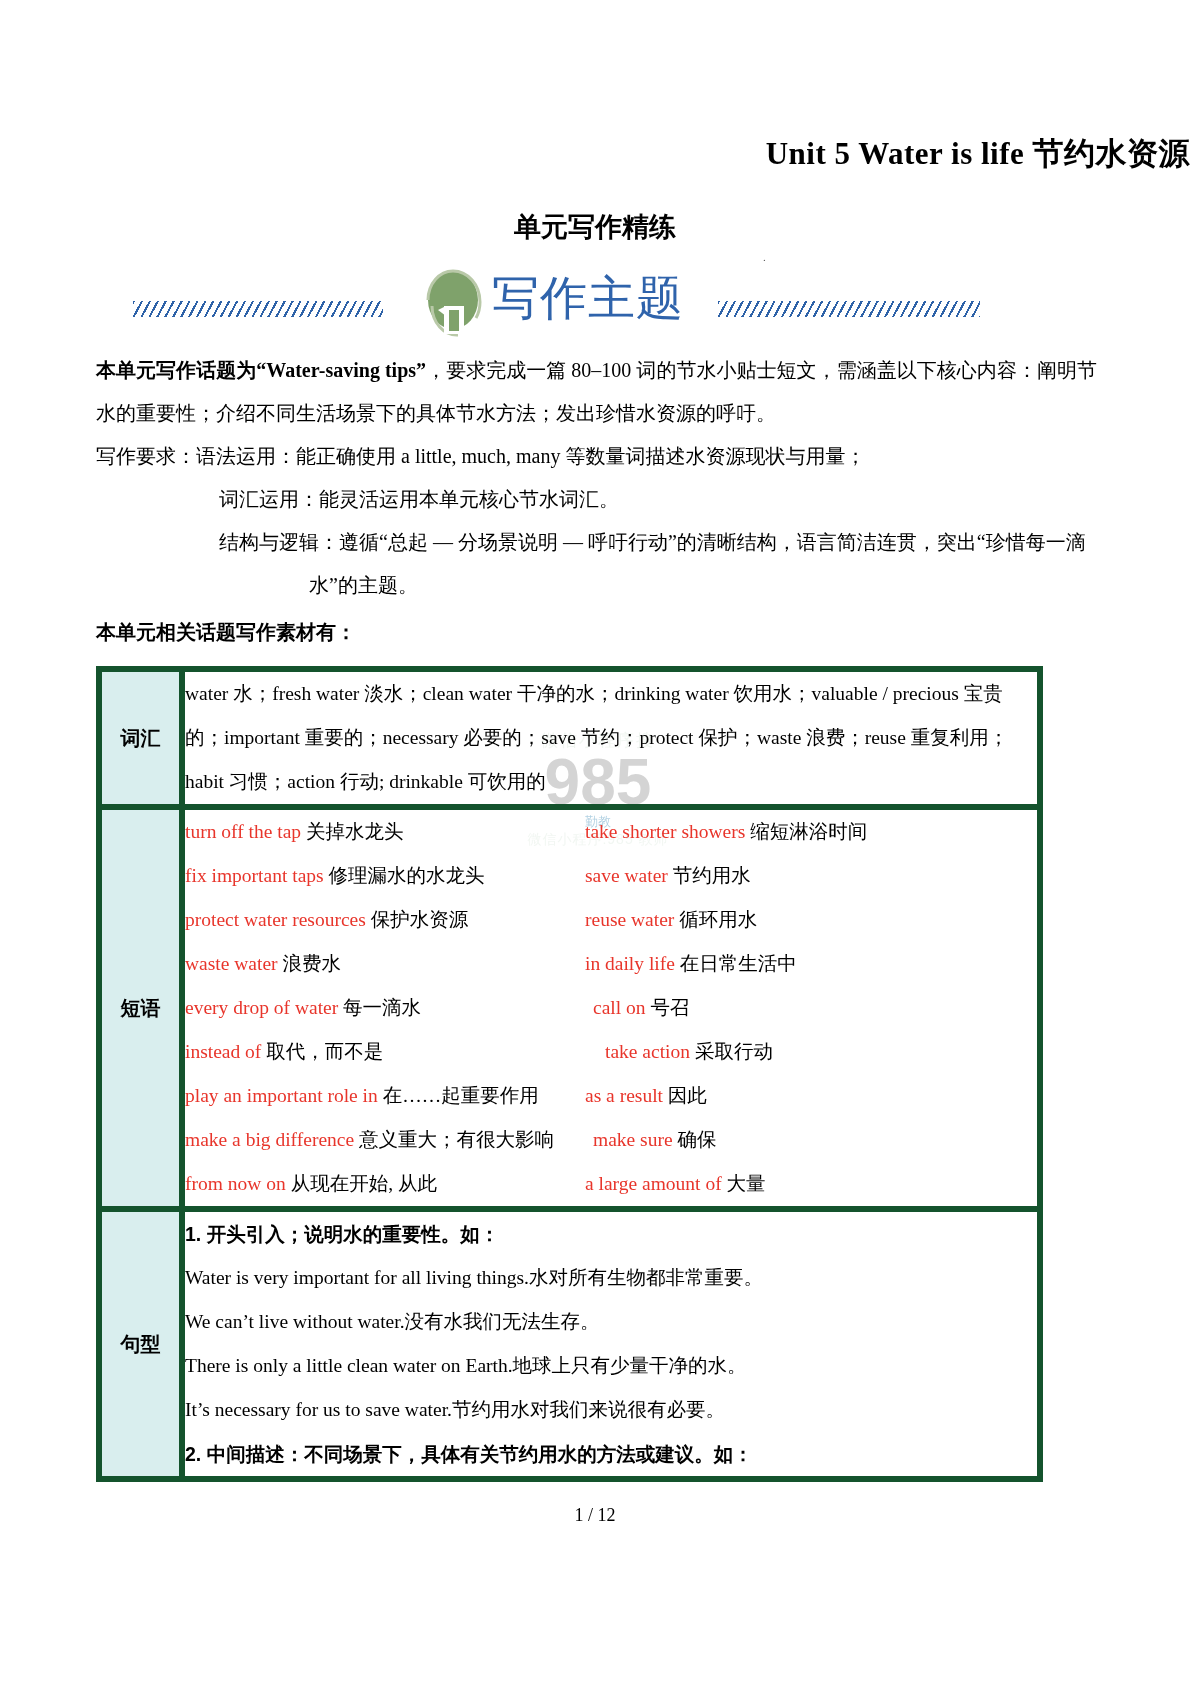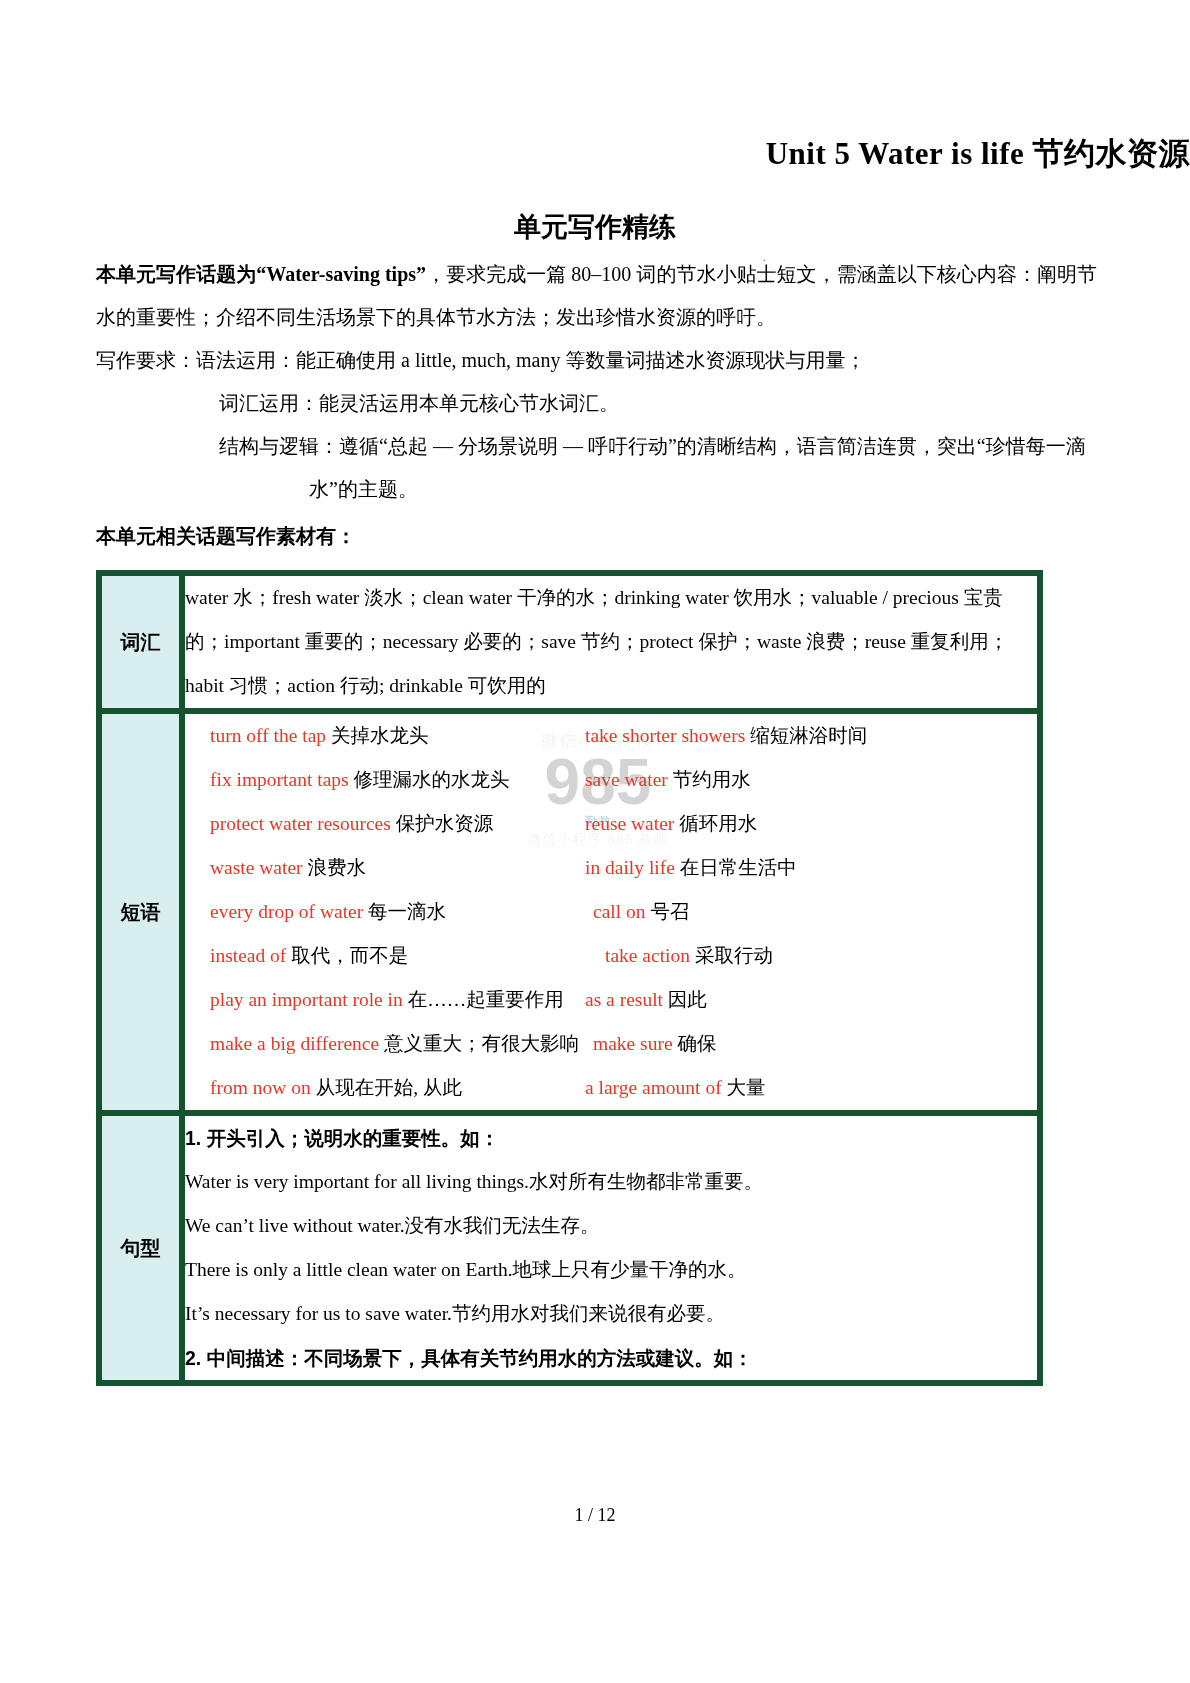--- a/index.html
+++ b/index.html
@@ -113,21 +113,21 @@
     font-family:"Liberation Sans", sans-serif;
   }
   td.body-cell {
     padding:12px 12px 12px 16px;
     font-size:19.5px;
     line-height:44px;
   }
   .vocab-line { white-space:normal; }
   .red { color:#e8352b; }
   .phrase-row { display:flex; line-height:44px; }
-  .phrase-col-a { width:400px; flex:0 0 400px;padding-left:25px; }
+  .phrase-col-a { width:400px; flex:0 0 400px; }
   .phrase-col-b { flex:1 1 auto; }
   .pad-l-8 { padding-left:8px;}
   .pad-l-20 { padding-left:20px;}
   .sent-head { font-weight:bold; font-size:19.5px; font-family:"Liberation Sans", sans-serif; }
   .sent-line { font-size:19.5px; }
 
   
   .footer {
     position:absolute;
     left:0; right:0; top:1372px;
@@ -147,20 +147,35 @@
     <div class="wm-bot">微信小程序:985 教师</div>
   </div>
 
   <div class="content">
 
     <div class="tiny-dot">.</div>
 
     <div class="doc-title">Unit 5 Water is life  节约水资源</div>
     <div class="doc-subtitle">单元写作精练</div>
 
+    <div class="banner">
+      <div class="stripe stripe-left"></div>
+      <div class="stripe stripe-right"></div>
+      <div class="banner-icon">
+        <svg width="72" height="72" viewBox="0 0 72 72">
+          <ellipse cx="35" cy="34" rx="25" ry="29" fill="#7fa26b"></ellipse>
+          <path d="M10 34 A25 29 0 0 1 35 5 A27 31 0 0 1 62 36 A25 29 0 0 1 58 52" fill="none" stroke="#b9c9a8" stroke-width="3"></path>
+          <path d="M14 40 A25 29 0 0 0 40 69" fill="none" stroke="#b9c9a8" stroke-width="3"></path>
+          <rect x="26" y="40" width="20" height="28" fill="#ffffff"></rect>
+          <rect x="31" y="44" width="10" height="21" fill="#7fa26b"></rect>
+          <path d="M20 44 L28 40 L28 50 Z" fill="#ffffff"></path>
+        </svg>
+      </div>
+      <div class="banner-text">写作主题</div>
+    </div>
 
     <div class="para p-intro">
       <b>本单元写作话题为</b><b>“Water-saving tips”</b><span>，要求完成一篇 80–100 词的节水小贴士短文，需涵盖以下核心内容：阐明节水的重要性；介绍不同生活场景下的具体节水方法；发出珍惜水资源的呼吁。</span>
     </div>
 
     <div class="para p-req">
       <div>
         <span>写作要求：</span><span>语法运用：</span><span>能正确使用 a little, much, many 等数量词描述水资源现状与用量；</span>
       </div>
       <div class="indent2">

